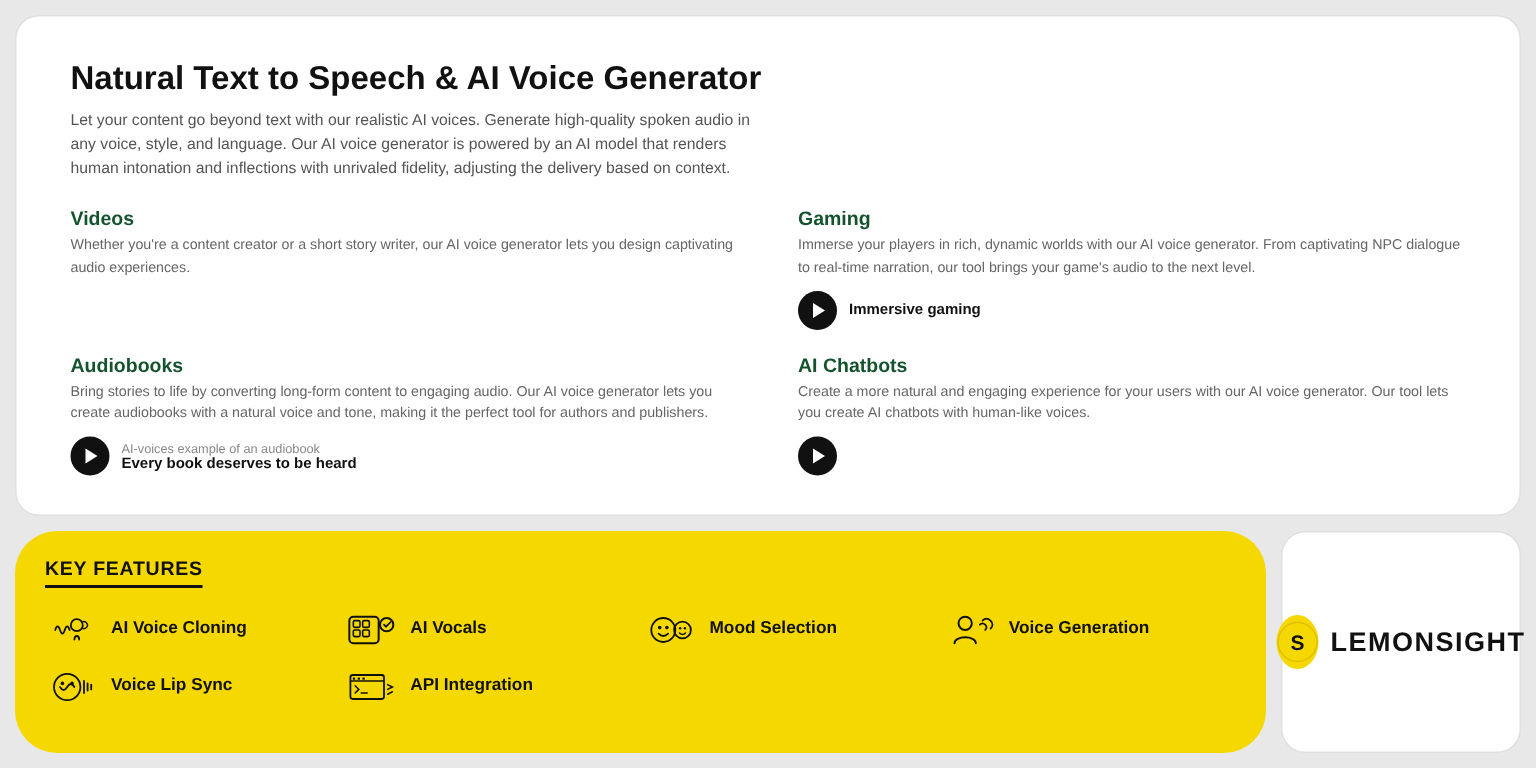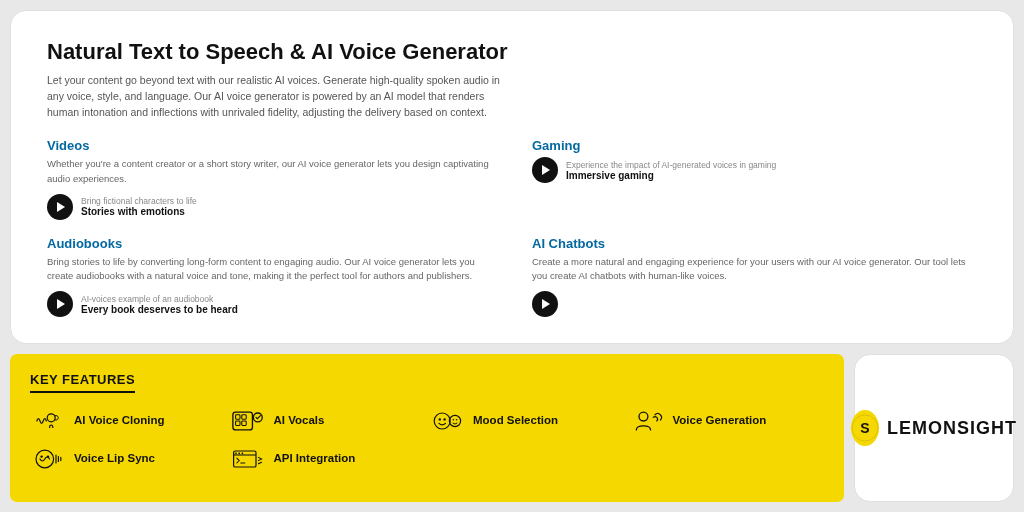--- a/index.html
+++ b/index.html
@@ -47,21 +47,21 @@
 
     .features-grid {
       display: grid;
       grid-template-columns: 1fr 1fr;
       gap: 16px 40px;
     }
 
     .feature-section h3 {
       font-size: 13px;
       font-weight: 700;
-      color: #0369a1;
+      color: #14532d;
       margin-bottom: 4px;
     }
 
     .feature-section p {
       font-size: 9.5px;
       color: #666;
       line-height: 1.5;
       margin-bottom: 8px;
     }
 
@@ -111,21 +111,21 @@
     
     .bottom-row {
       display: flex;
       gap: 10px;
       height: 148px;
     }
 
     
     .yellow-card {
       background: #f5d800;
-      border-radius: 7px;
+      border-radius: 28px;
       padding: 16px 20px;
       flex: 1;
     }
 
     .yellow-card .key-features-label {
       font-size: 13px;
       font-weight: 800;
       color: #111;
       letter-spacing: 0.5px;
       border-bottom: 2px solid #111;
@@ -206,35 +206,28 @@
 
   <div class="top-card">
     <h1>Natural Text to Speech &amp; AI Voice Generator</h1>
     <p class="subtitle">Let your content go beyond text with our realistic AI voices. Generate high-quality spoken audio in any voice, style, and language. Our AI voice generator is powered by an AI model that renders human intonation and inflections with unrivaled fidelity, adjusting the delivery based on context.</p>
 
     <div class="features-grid">
 
       <div class="feature-section">
         <h3>Videos</h3>
         <p>Whether you're a content creator or a short story writer, our AI voice generator lets you design captivating audio experiences.</p>
+      </div>
+
+      <div class="feature-section">
+        <h3>Gaming</h3>
+        <p>Immerse your players in rich, dynamic worlds with our AI voice generator. From captivating NPC dialogue to real-time narration, our tool brings your game's audio to the next level.</p>
         <div class="play-row">
           <div class="play-btn"></div>
           <div class="play-text">
-            <span class="label">Bring fictional characters to life</span>
-            <span class="title">Stories with emotions</span>
-          </div>
-        </div>
-      </div>
-
-      <div class="feature-section">
-        <h3>Gaming</h3>
-        <div class="play-row">
-          <div class="play-btn"></div>
-          <div class="play-text">
-            <span class="label">Experience the impact of AI-generated voices in gaming</span>
             <span class="title">Immersive gaming</span>
           </div>
         </div>
       </div>
 
       <div class="feature-section">
         <h3>Audiobooks</h3>
         <p>Bring stories to life by converting long-form content to engaging audio. Our AI voice generator lets you create audiobooks with a natural voice and tone, making it the perfect tool for authors and publishers.</p>
         <div class="play-row">
           <div class="play-btn"></div>

